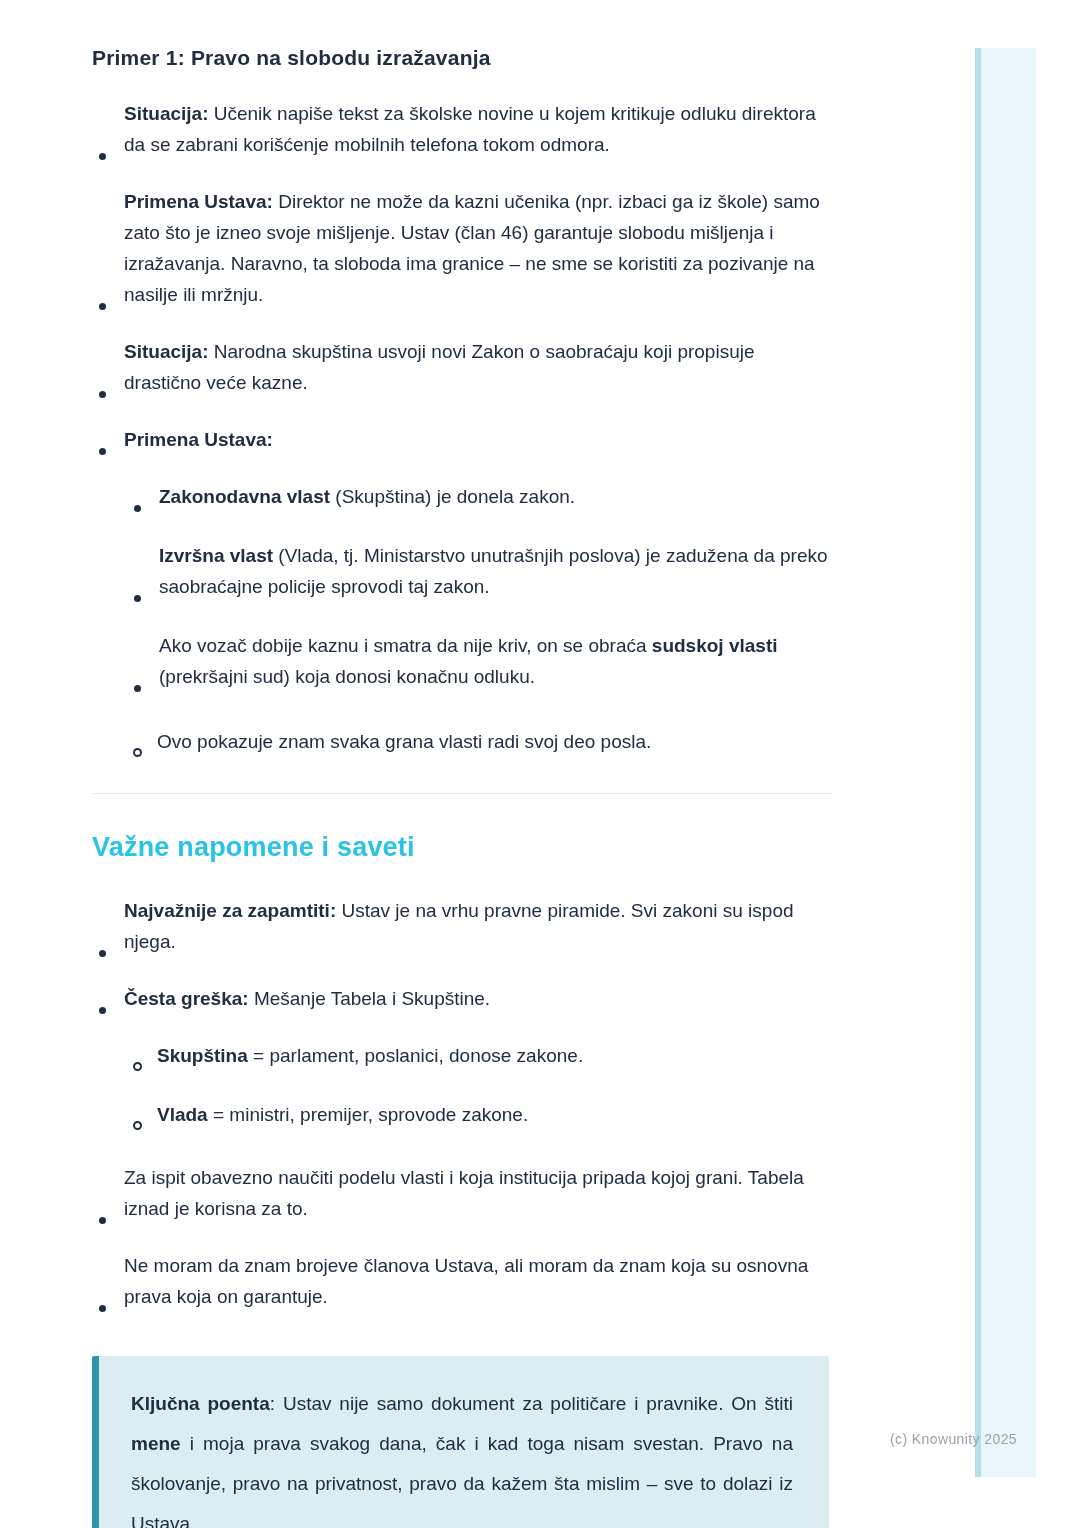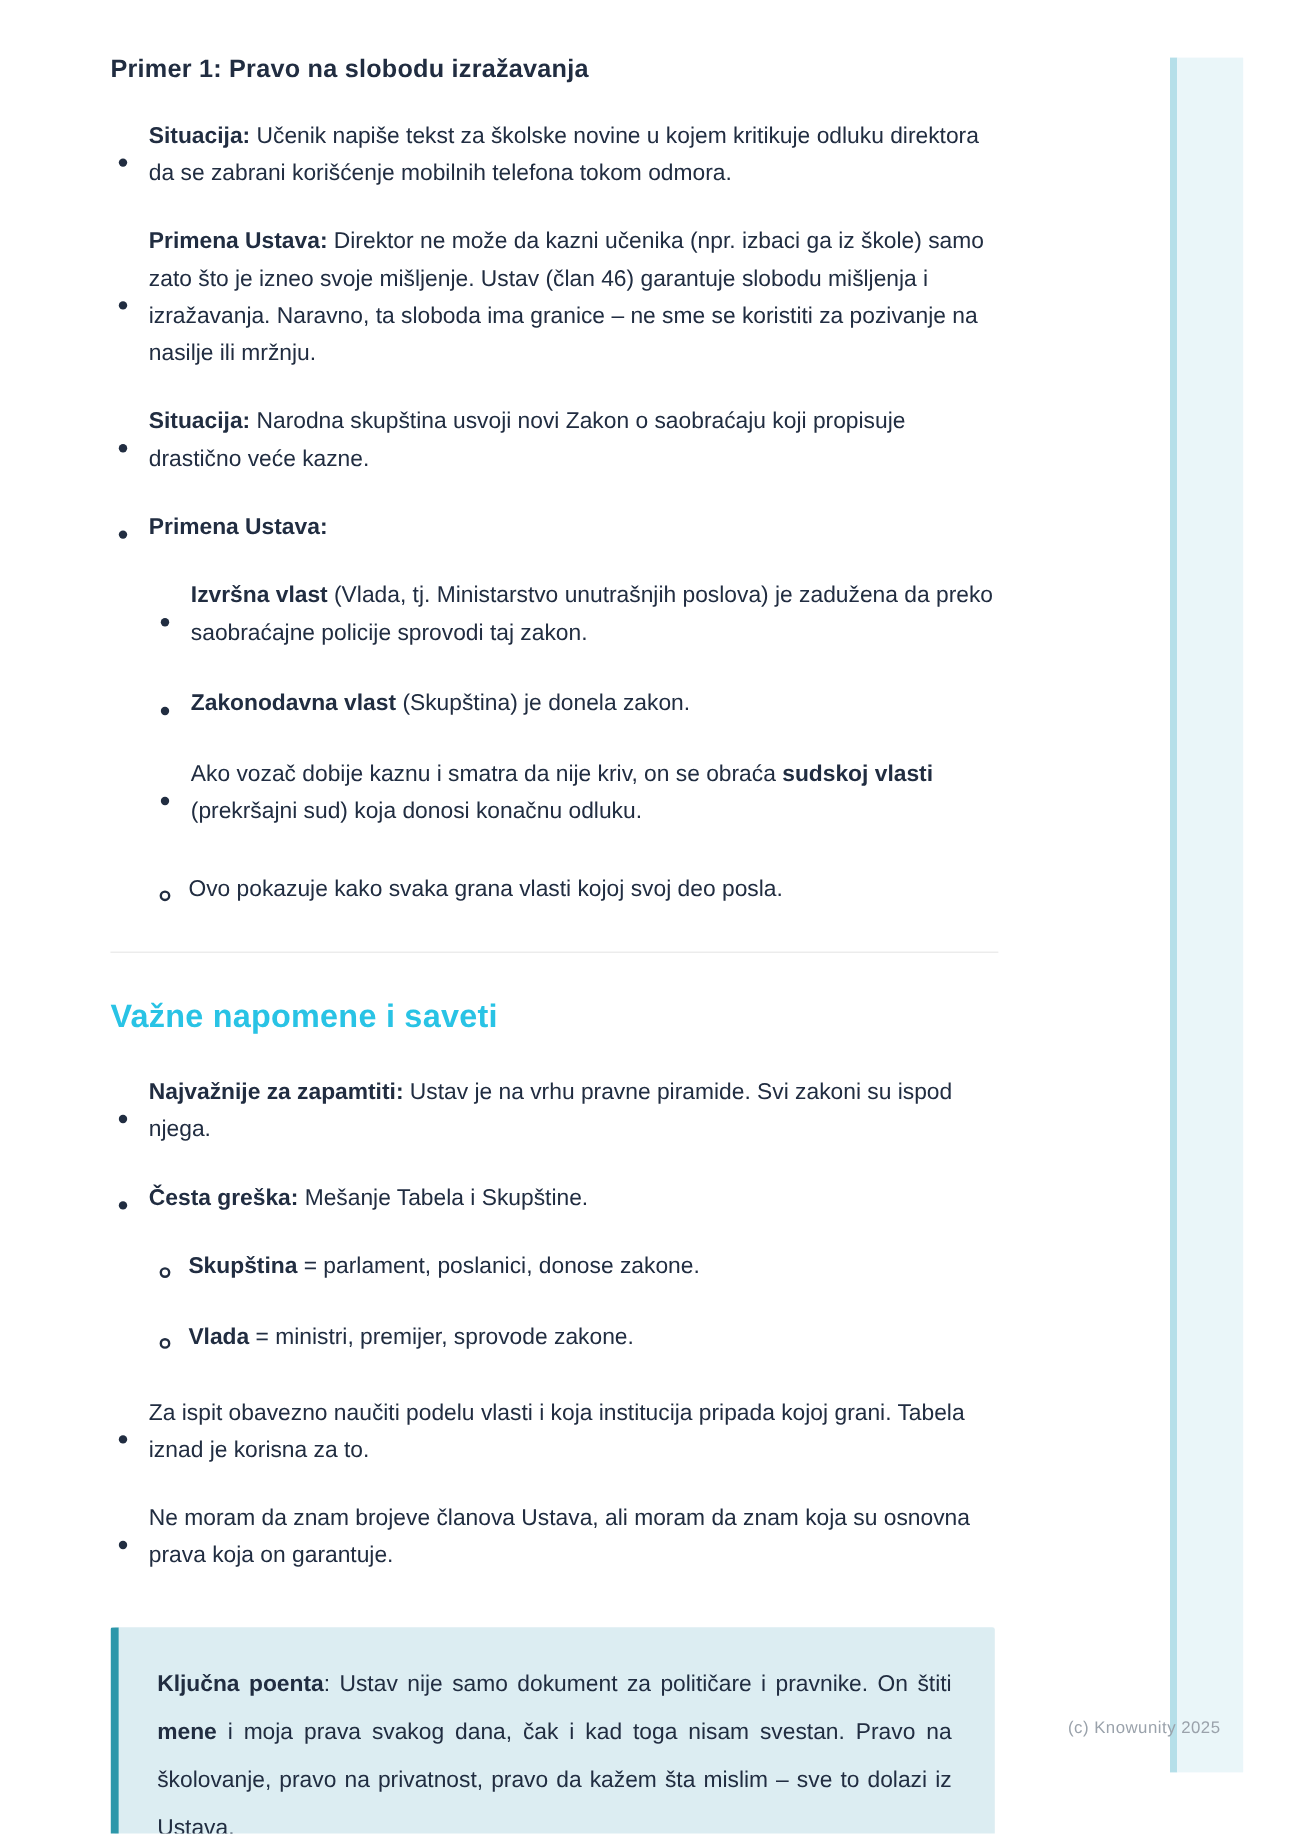--- a/index.html
+++ b/index.html
@@ -15,21 +15,21 @@
   .side-strip { position: absolute; left: 975px; top: 48px; width: 6px; height: 1429px; background: #b5dfe9; z-index: 1; }
   .side-panel { position: absolute; left: 981px; top: 48px; width: 55px; height: 1429px; background: #eaf6f9; z-index: 1; }
 
   .content { position: absolute; left: 92px; top: 46px; width: 740px; z-index: 2; }
 
   h3.sec-heading { font-size: 21px; font-weight: 700; color: #212d41; margin: 0 0 28px 0; letter-spacing: 0.2px; }
   h2.big-heading { font-size: 27px; font-weight: 700; color: #29c3e5; margin: 16px 0 32px 0; letter-spacing: 0.2px; }
 
   ul.blist { list-style: none; margin: 0; padding: 0; }
   ul.blist > li { margin-bottom: 26px; }
-  .row { display: flex; align-items: center; }
+  .row { display: flex; align-items: flex-end; }
   .dot {
     flex: 0 0 7px; width: 7px; height: 7px; border-radius: 50%;
     background: #212d41; margin: 12px 18px 0 7px;
   }
   .circle {
     flex: 0 0 9px; width: 9px; height: 9px; border-radius: 50%;
     border: 2px solid #212d41; background: transparent;
     margin: 10px 15px 0 6px; box-sizing: border-box;
   }
   .txt { margin: 0; font-size: 19px; line-height: 31px; color: #212d41; }
@@ -91,39 +91,39 @@
       </li>
       <li>
         <div class="row">
           <span class="dot"></span>
           <p class="txt"><strong>Primena Ustava:</strong><span></span></p>
         </div>
         <ul class="nested">
           <li>
             <div class="row">
               <span class="dot"></span>
-              <p class="txt"><span></span><strong>Izvršna vlast</strong><span> (Vlada, tj. Ministarstvo unutrašnjih poslova) je zadužena da preko saobraćajne policije sprovodi taj zakon.</span></p>
+              <p class="txt"><span></span><strong>Zakonodavna vlast</strong><span> (Skupština) je donela zakon.</span></p>
             </div>
           </li>
           <li>
             <div class="row">
               <span class="dot"></span>
-              <p class="txt"><span></span><strong>Zakonodavna vlast</strong><span> (Skupština) je donela zakon.</span></p>
+              <p class="txt"><span></span><strong>Izvršna vlast</strong><span> (Vlada, tj. Ministarstvo unutrašnjih poslova) je zadužena da preko saobraćajne policije sprovodi taj zakon.</span></p>
             </div>
           </li>
           <li>
             <div class="row">
               <span class="dot"></span>
               <p class="txt"><span>Ako vozač dobije kaznu i smatra da nije kriv, on se obraća </span><strong>sudskoj vlasti</strong><span> (prekršajni sud) koja donosi konačnu odluku.</span></p>
             </div>
           </li>
           <li class="mt-extra">
             <div class="row">
               <span class="circle"></span>
-              <p class="txt">Ovo pokazuje kako svaka grana vlasti kojoj svoj deo posla.</p>
+              <p class="txt">Ovo pokazuje znam svaka grana vlasti radi svoj deo posla.</p>
             </div>
           </li>
         </ul>
       </li>
     </ul>
 
     <hr class="divider">
 
     <h2 class="big-heading">Važne napomene i saveti</h2>
 

